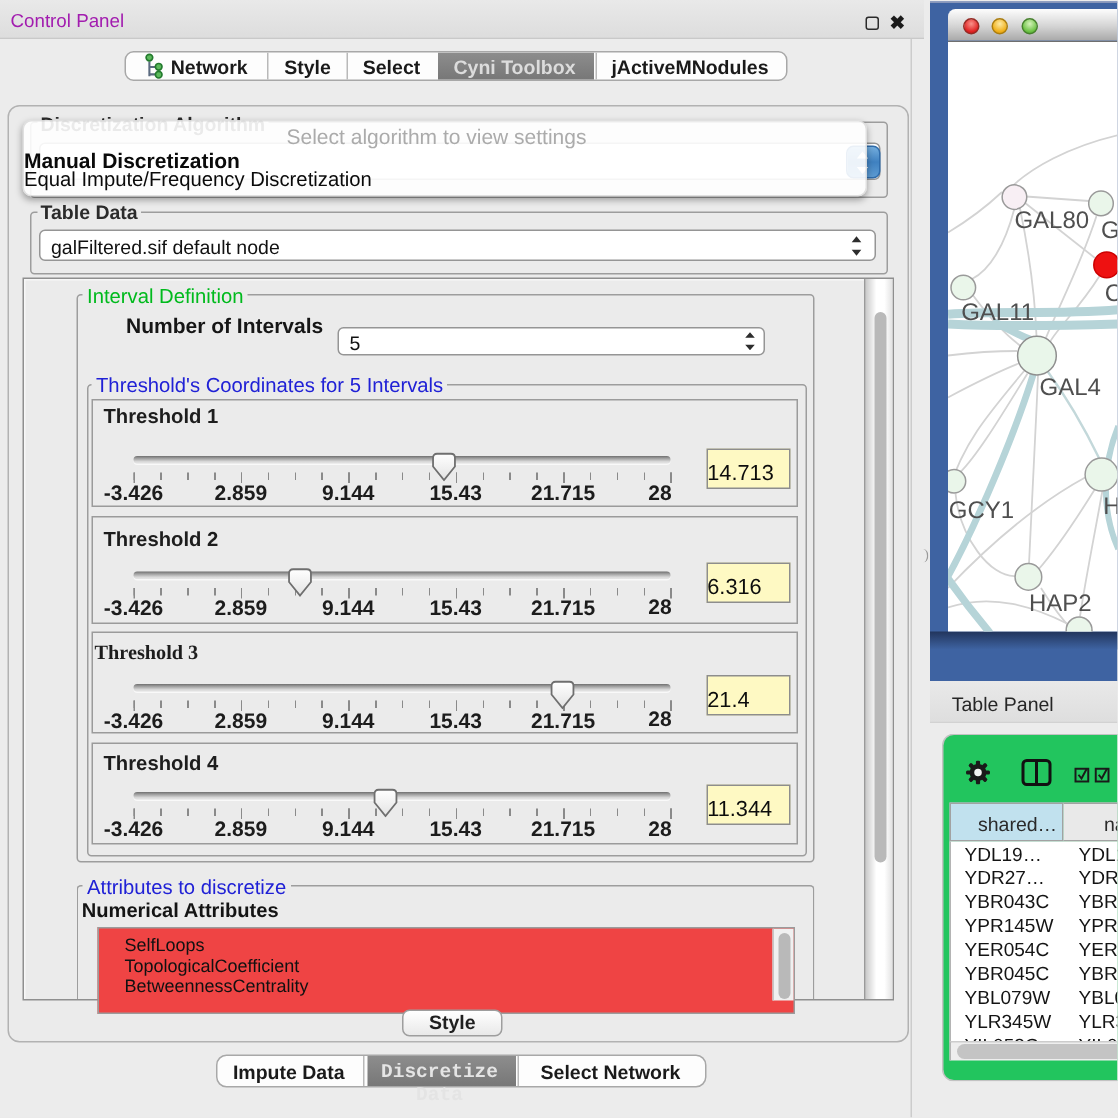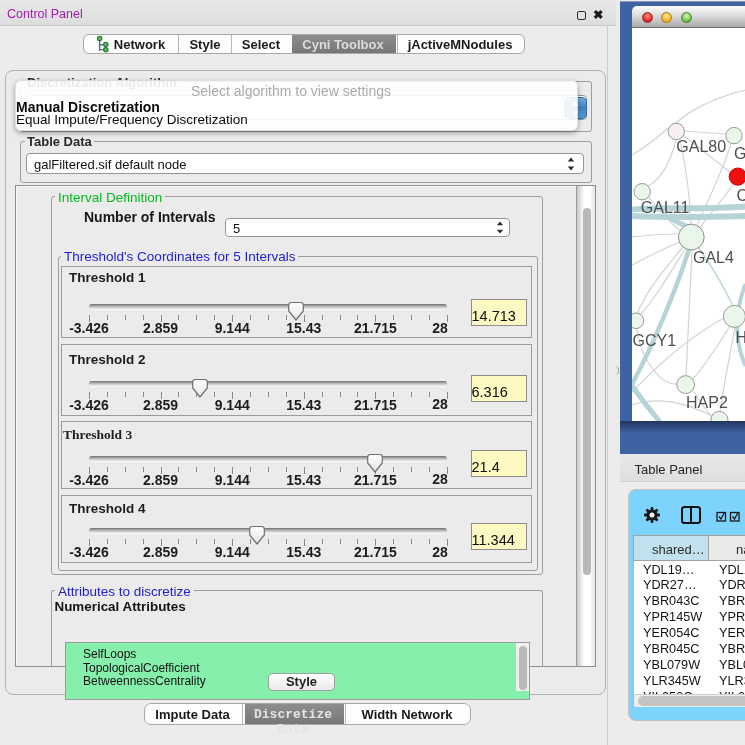--- a/index.html
+++ b/index.html
@@ -153,38 +153,38 @@
 <div class="tl" style="left:232.2px;top:544px;">9.144</div>
 <div class="tl" style="left:303.8px;top:544px;">15.43</div>
 <div class="tl" style="left:375.4px;top:544px;">21.715</div>
 <div class="tl" style="left:440px;top:543.5px;">28</div>
 <div class="vbox" style="top:522.5px;">11.344</div>
 
 <div class="gb" style="left:51px;top:590px;width:492px;height:76px;border-bottom:none;border-radius:3px 3px 0 0;"></div>
 <div class="gbt" style="left:55px;top:584.5px;color:#2021d6;font-weight:normal;font-size:13.5px;">Attributes to discretize</div>
 <div class="a" style="left:54.5px;top:600px;font-size:13.4px;font-weight:bold;color:#141414;line-height:13.4px;">Numerical Attributes</div>
 
-<div class="a" style="left:65px;top:618px;width:464.5px;height:58px;border:1px solid #9b9b9b;background:#86efac;overflow:hidden;margin-top:24px;">
+<div class="a" style="left:65px;top:618px;width:464.5px;height:58px;border:1px solid #9b9b9b;background:#ef4444;overflow:hidden;">
   <div class="a" style="left:17px;top:4px;font-size:12px;color:#111;">SelfLoops</div>
   <div class="a" style="left:17px;top:17.5px;font-size:12px;color:#111;">TopologicalCoefficient</div>
   <div class="a" style="left:17px;top:31px;font-size:12px;color:#111;">BetweennessCentrality</div>
   <div class="a" style="left:449px;top:0;width:15.5px;height:47.5px;background:#f0f0f0;border-left:1px solid #c6c6c6;"></div>
   <div class="a" style="left:452.5px;top:3px;width:8.5px;height:44px;background:#b9b9b9;border-radius:4px;"></div>
 </div>
 
 <div class="a" style="left:268px;top:672.5px;width:67px;height:18px;background:linear-gradient(#ffffff,#e9e9e9);border:1px solid #9e9e9e;border-radius:5px;text-align:center;font-size:13px;font-weight:bold;color:#1f1f1f;line-height:16px;">Style</div>
 
 <div class="a" style="left:143.5px;top:703px;width:327px;height:21.5px;background:#fdfdfd;border:1px solid #a8a8a8;border-radius:7px;overflow:hidden;">
   <div class="a" style="left:97.5px;top:0;width:1px;height:21.5px;background:#b9b9b9;"></div>
   <div class="a" style="left:100px;top:0;width:99px;height:21.5px;background:linear-gradient(#8d8d8d,#757575);"></div>
   <div class="a" style="left:200px;top:0;width:1px;height:21.5px;background:#b9b9b9;"></div>
 </div>
 <div class="seg" style="left:150px;top:707px;width:85px;">Impute Data</div>
 <div class="seg" style="left:245px;top:707px;width:96px;color:#e4e4e4;font-family:Liberation Mono, monospace;">Discretize Data</div>
-<div class="seg" style="left:352px;top:707px;width:110px;">Width Network</div>
+<div class="seg" style="left:352px;top:707px;width:110px;">Select Network</div>
 
 <div class="a" style="left:14.5px;top:79.5px;width:563.5px;height:51.5px;background:rgba(255,255,255,0.9);border-radius:6px;box-shadow:0 2px 5px rgba(0,0,0,0.35);border:1px solid rgba(170,170,170,0.35);"></div>
 <div class="a" style="left:191px;top:84px;font-size:14px;color:#ababab;line-height:14px;">Select algorithm to view settings</div>
 <div class="a" style="left:16px;top:99.5px;font-size:14px;font-weight:bold;color:#0a0a0a;line-height:14px;">Manual Discretization</div>
 <div class="a" style="left:16px;top:113px;font-size:13.5px;color:#0a0a0a;line-height:13.5px;">Equal Impute/Frequency Discretization</div>
 
 <div class="a" style="left:607px;top:26px;width:1px;height:719px;background:#cccccc;"></div>
 
 <div class="a" style="left:613px;top:366px;width:6px;height:9px;border-right:1.6px solid #9a9a9a;border-radius:0 60% 60% 0/0 50% 50% 0;"></div>
 
@@ -246,21 +246,21 @@
     <text x="61" y="235.3">GAL4</text>
     <text x="0.5" y="317.5">GCY1</text>
     <text x="103.5" y="314.5">H</text>
     <text x="54" y="379.5">HAP2</text>
   </g>
 </svg>
 </div>
 
 <div class="a" style="left:620px;top:453.5px;width:125px;height:28.5px;background:linear-gradient(#e9e9e9,#dedede);border-bottom:1px solid #d2d2d2;"></div>
 <div class="a" style="left:634.5px;top:462px;font-size:13px;color:#262626;">Table Panel</div>
-<div class="a" style="left:628px;top:489px;width:117px;height:231.5px;background:#7dd3fc;border:1px solid #c2c2c2;border-right:none;border-radius:8px 0 0 8px;overflow:hidden;">
+<div class="a" style="left:628px;top:489px;width:117px;height:231.5px;background:#22c55e;border:1px solid #c2c2c2;border-right:none;border-radius:8px 0 0 8px;overflow:hidden;">
 
   <svg style="position:absolute;left:15px;top:17px;" width="16" height="16" viewBox="0 0 16 16">
     <g fill="#1a1a1a">
       <g id="teeth">
         <rect x="6.6" y="0" width="2.8" height="16" rx="1"></rect>
         <rect x="6.6" y="0" width="2.8" height="16" rx="1" transform="rotate(45 8 8)"></rect>
         <rect x="6.6" y="0" width="2.8" height="16" rx="1" transform="rotate(90 8 8)"></rect>
         <rect x="6.6" y="0" width="2.8" height="16" rx="1" transform="rotate(135 8 8)"></rect>
       </g>
       <circle cx="8" cy="8" r="5.6"></circle>

